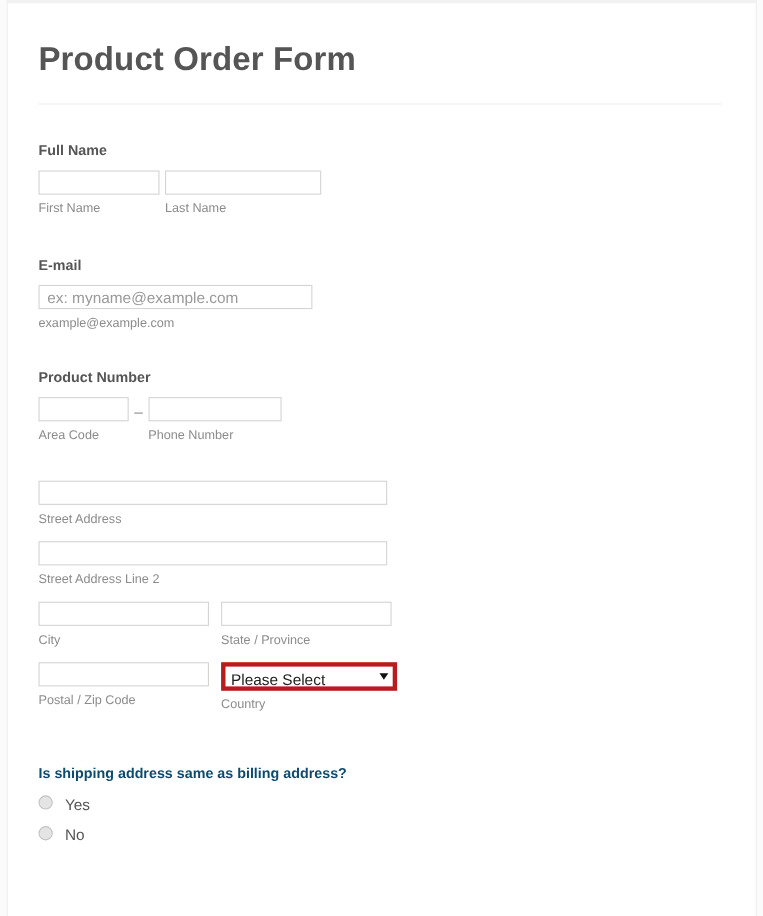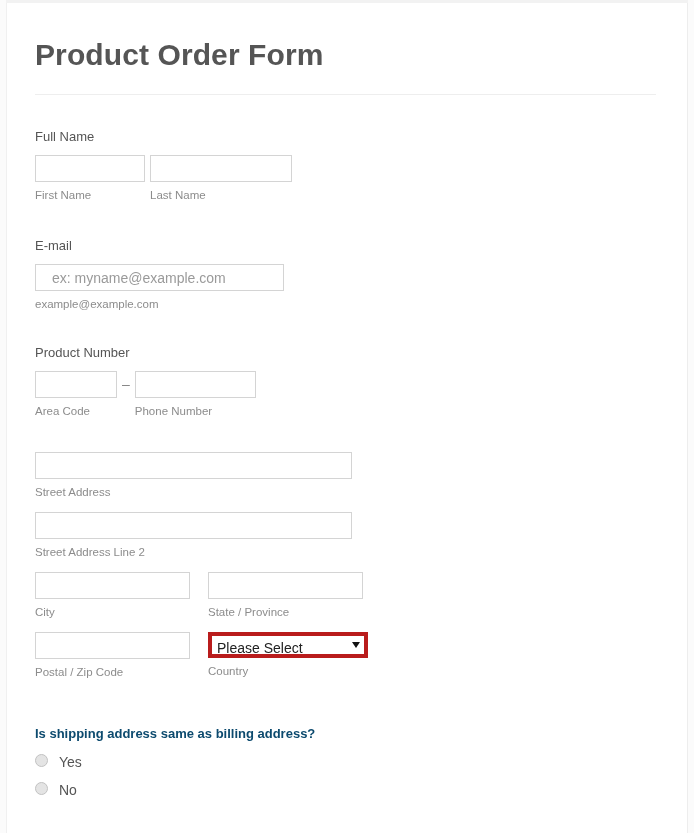--- a/index.html
+++ b/index.html
@@ -67,45 +67,45 @@
     height: 1px;
     background: #eeeeee;
   }
 
   .field-block {
     padding-left: 35px;
   }
 
   .field-label {
     font-size: 13px;
-    font-weight: normal;
+    font-weight: bold;
     color: #555555;
     line-height: 16px;
     padding-bottom: 10px;
   }
 
   .row {
     display: flex;
     align-items: flex-start;
   }
 
   .sub {
     display: flex;
     flex-direction: column;
   }
 
   .txt-input {
     box-sizing: border-box;
-    height: 27px;
+    height: 22px;
     border: 1px solid #d4d4d4;
     background: #ffffff;
     font-family: "Liberation Sans", sans-serif;
     font-size: 14px;
     color: #666666;
-    padding: 0 16px;
+    padding: 0 7px;
     outline: none;
     border-radius: 0;
   }
   .txt-input::placeholder {
     color: #9a9a9a;
     opacity: 1;
   }
 
   .hint {
     font-size: 11.5px;
@@ -117,21 +117,21 @@
 
   .w-first  { width: 110px; }
   .w-last   { width: 142px; }
   .w-email  { width: 249px; }
   .w-area   { width: 82px; }
   .w-phone  { width: 121px; }
   .w-street { width: 317px; }
   .w-half   { width: 155px; }
 
   .gap-5   { margin-left: 5px; }
-  .gap-7   { margin-left: 18px; }
+  .gap-7   { margin-left: 11px; }
 
   .dash {
     font-size: 14px;
     color: #888888;
     line-height: 26px;
     padding: 0 5px;
     user-select: none;
   }
 
   .sel-wrap {

